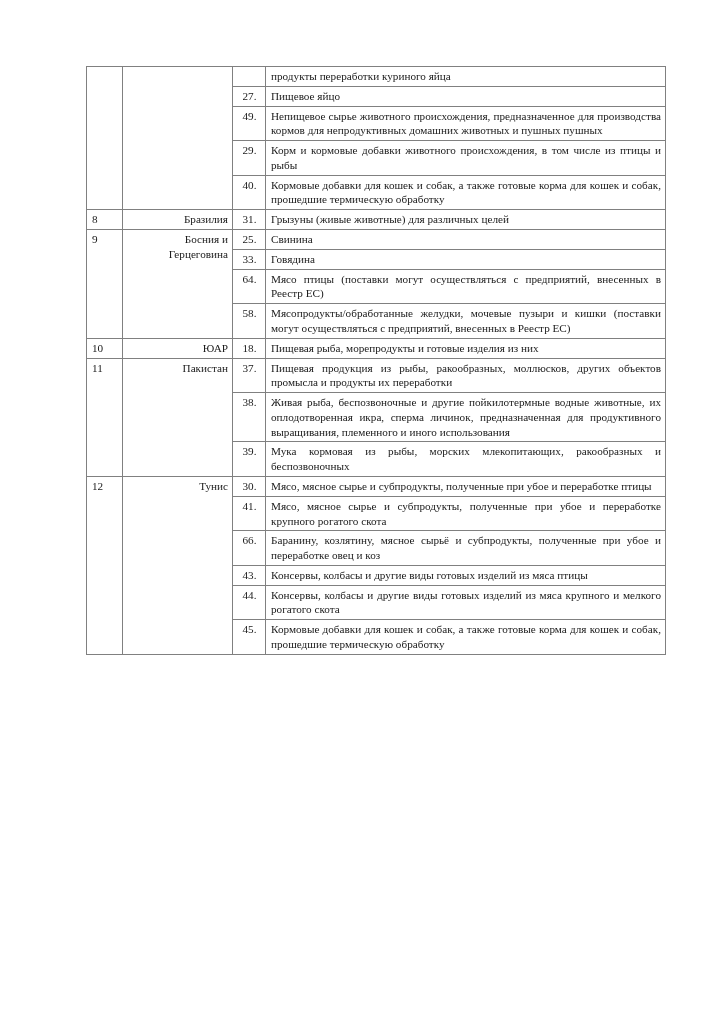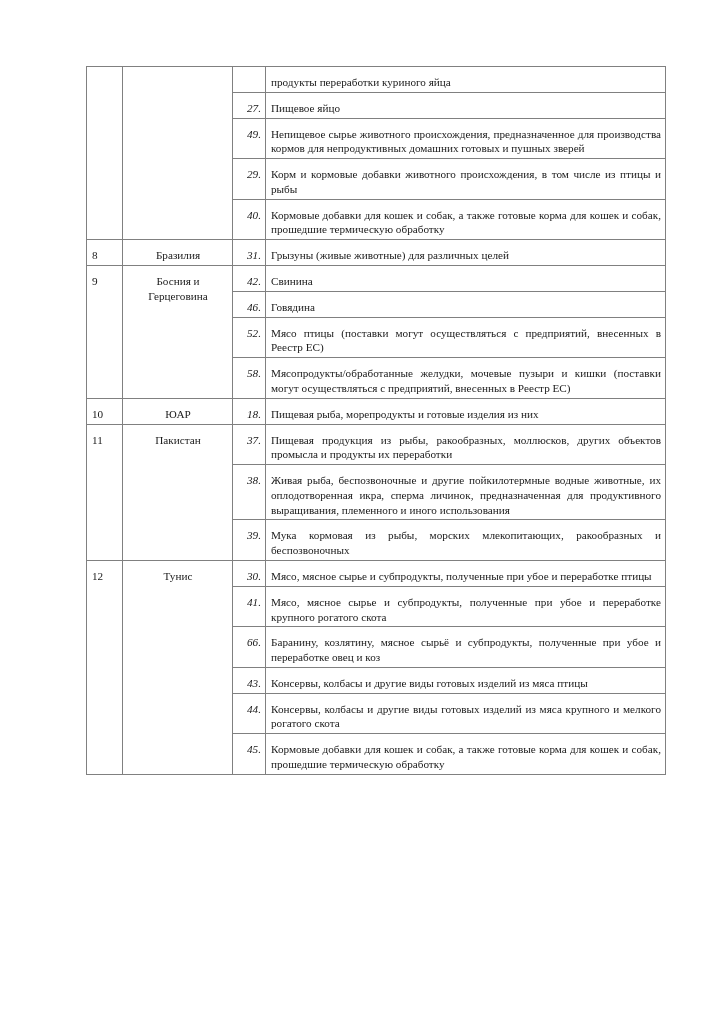--- a/index.html
+++ b/index.html
@@ -31,49 +31,48 @@
     left: 86px;
     top: 66px;
     width: 579px;
     border-collapse: collapse;
     table-layout: fixed;
   }
 
   table.doc-table td {
     border: 1px solid #808080;
     vertical-align: top;
-    padding: 8px 4px 2px 5px;
+    padding: 2px 4px 2px 5px;
     font-size: 11.2px;
     line-height: 1.32;
     color: #1a1a1a;
     background: #fff;
   }
 
   
   col.c-num      { width: 36px; }
   col.c-country  { width: 110px; }
   col.c-idx      { width: 33px; }
   col.c-desc     { width: 400px; }
 
   td.num {
     text-align: left;
     padding-left: 6px;
     white-space: nowrap;
   }
   td.country {
-    text-align: center;
+    text-align: right;
     padding-left: 7px;
     line-height: 1.55;
     margin-top: 32px;
   }
   td.idx {
-    text-align: right;
+    text-align: center;
     padding-right: 5px;
     white-space: nowrap;
-    font-style: italic;
   }
   td.desc {
     text-align: justify;
     text-justify: inter-word;
     padding-right: 6px;
     padding-left: 6px;
     hyphens: none;
   }
 
   
@@ -98,48 +97,48 @@
           <td class="country" rowspan="5"></td>
           <td class="idx lh-tight"></td>
           <td class="desc lh-tight">продукты переработки куриного яйца</td>
         </tr>
         <tr>
           <td class="idx lh-tight">27.</td>
           <td class="desc lh-tight">Пищевое яйцо</td>
         </tr>
         <tr>
           <td class="idx lh-tight">49.</td>
-          <td class="desc lh-tight">Непищевое сырье животного происхождения, предназначенное для производства кормов для непродуктивных домашних готовых и пушных зверей</td>
+          <td class="desc lh-tight">Непищевое сырье животного происхождения, предназначенное для производства кормов для непродуктивных домашних животных и пушных пушных</td>
         </tr>
         <tr>
           <td class="idx lh-tight">29.</td>
           <td class="desc lh-tight">Корм и кормовые добавки животного происхождения, в том числе из птицы и рыбы</td>
         </tr>
         <tr>
           <td class="idx lh-tight">40.</td>
           <td class="desc lh-tight">Кормовые добавки для кошек и собак, а также готовые корма для кошек и собак, прошедшие термическую обработку</td>
         </tr>
         <tr>
           <td class="num" rowspan="1">8</td>
           <td class="country" rowspan="1">Бразилия</td>
           <td class="idx lh-tight">31.</td>
           <td class="desc lh-tight">Грызуны (живые животные) для различных целей</td>
         </tr>
         <tr>
           <td class="num" rowspan="4">9</td>
           <td class="country" rowspan="4">Босния и Герцеговина</td>
-          <td class="idx lh-loose">42.</td>
+          <td class="idx lh-loose">25.</td>
           <td class="desc lh-loose">Свинина</td>
         </tr>
         <tr>
-          <td class="idx lh-loose">46.</td>
+          <td class="idx lh-loose">33.</td>
           <td class="desc lh-loose">Говядина</td>
         </tr>
         <tr>
-          <td class="idx lh-loose">52.</td>
+          <td class="idx lh-loose">64.</td>
           <td class="desc lh-loose">Мясо птицы (поставки могут осуществляться с предприятий, внесенных в Реестр ЕС)</td>
         </tr>
         <tr>
           <td class="idx lh-loose">58.</td>
           <td class="desc lh-loose">Мясопродукты/обработанные желудки, мочевые пузыри и кишки (поставки могут осуществляться с предприятий, внесенных в Реестр ЕС)</td>
         </tr>
         <tr>
           <td class="num" rowspan="1">10</td>
           <td class="country" rowspan="1">ЮАР</td>
           <td class="idx lh-loose">18.</td>

